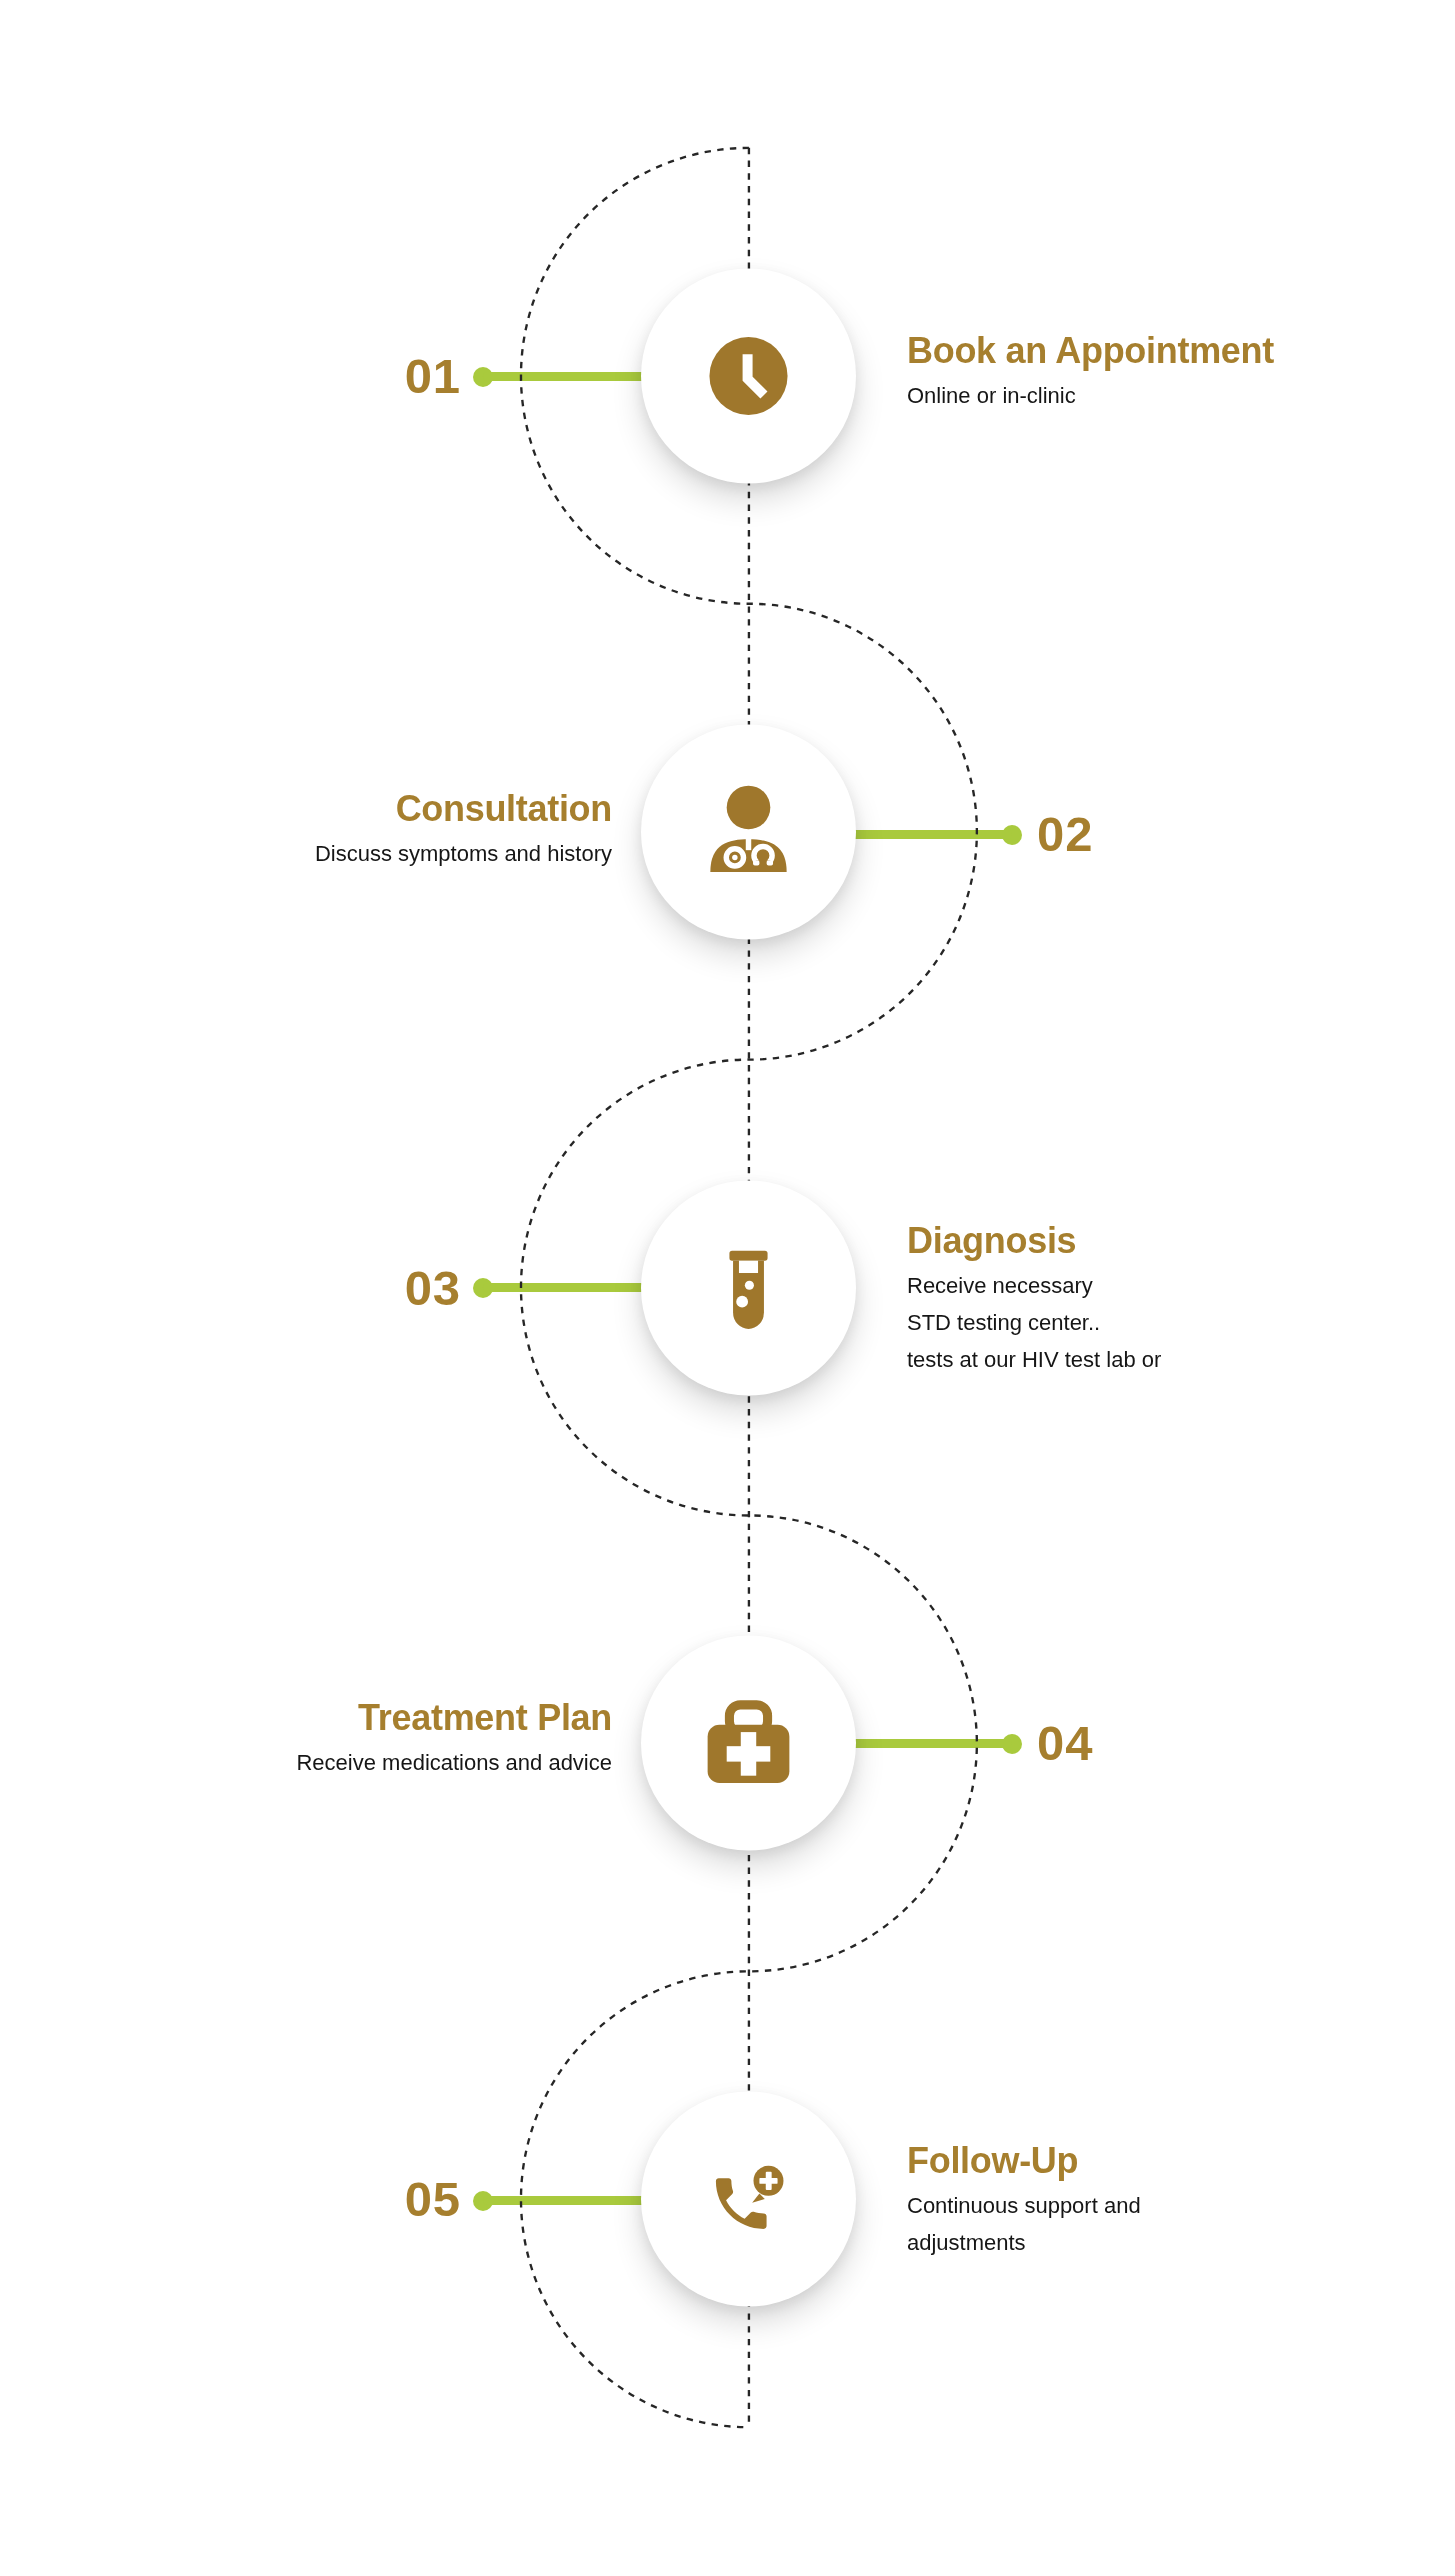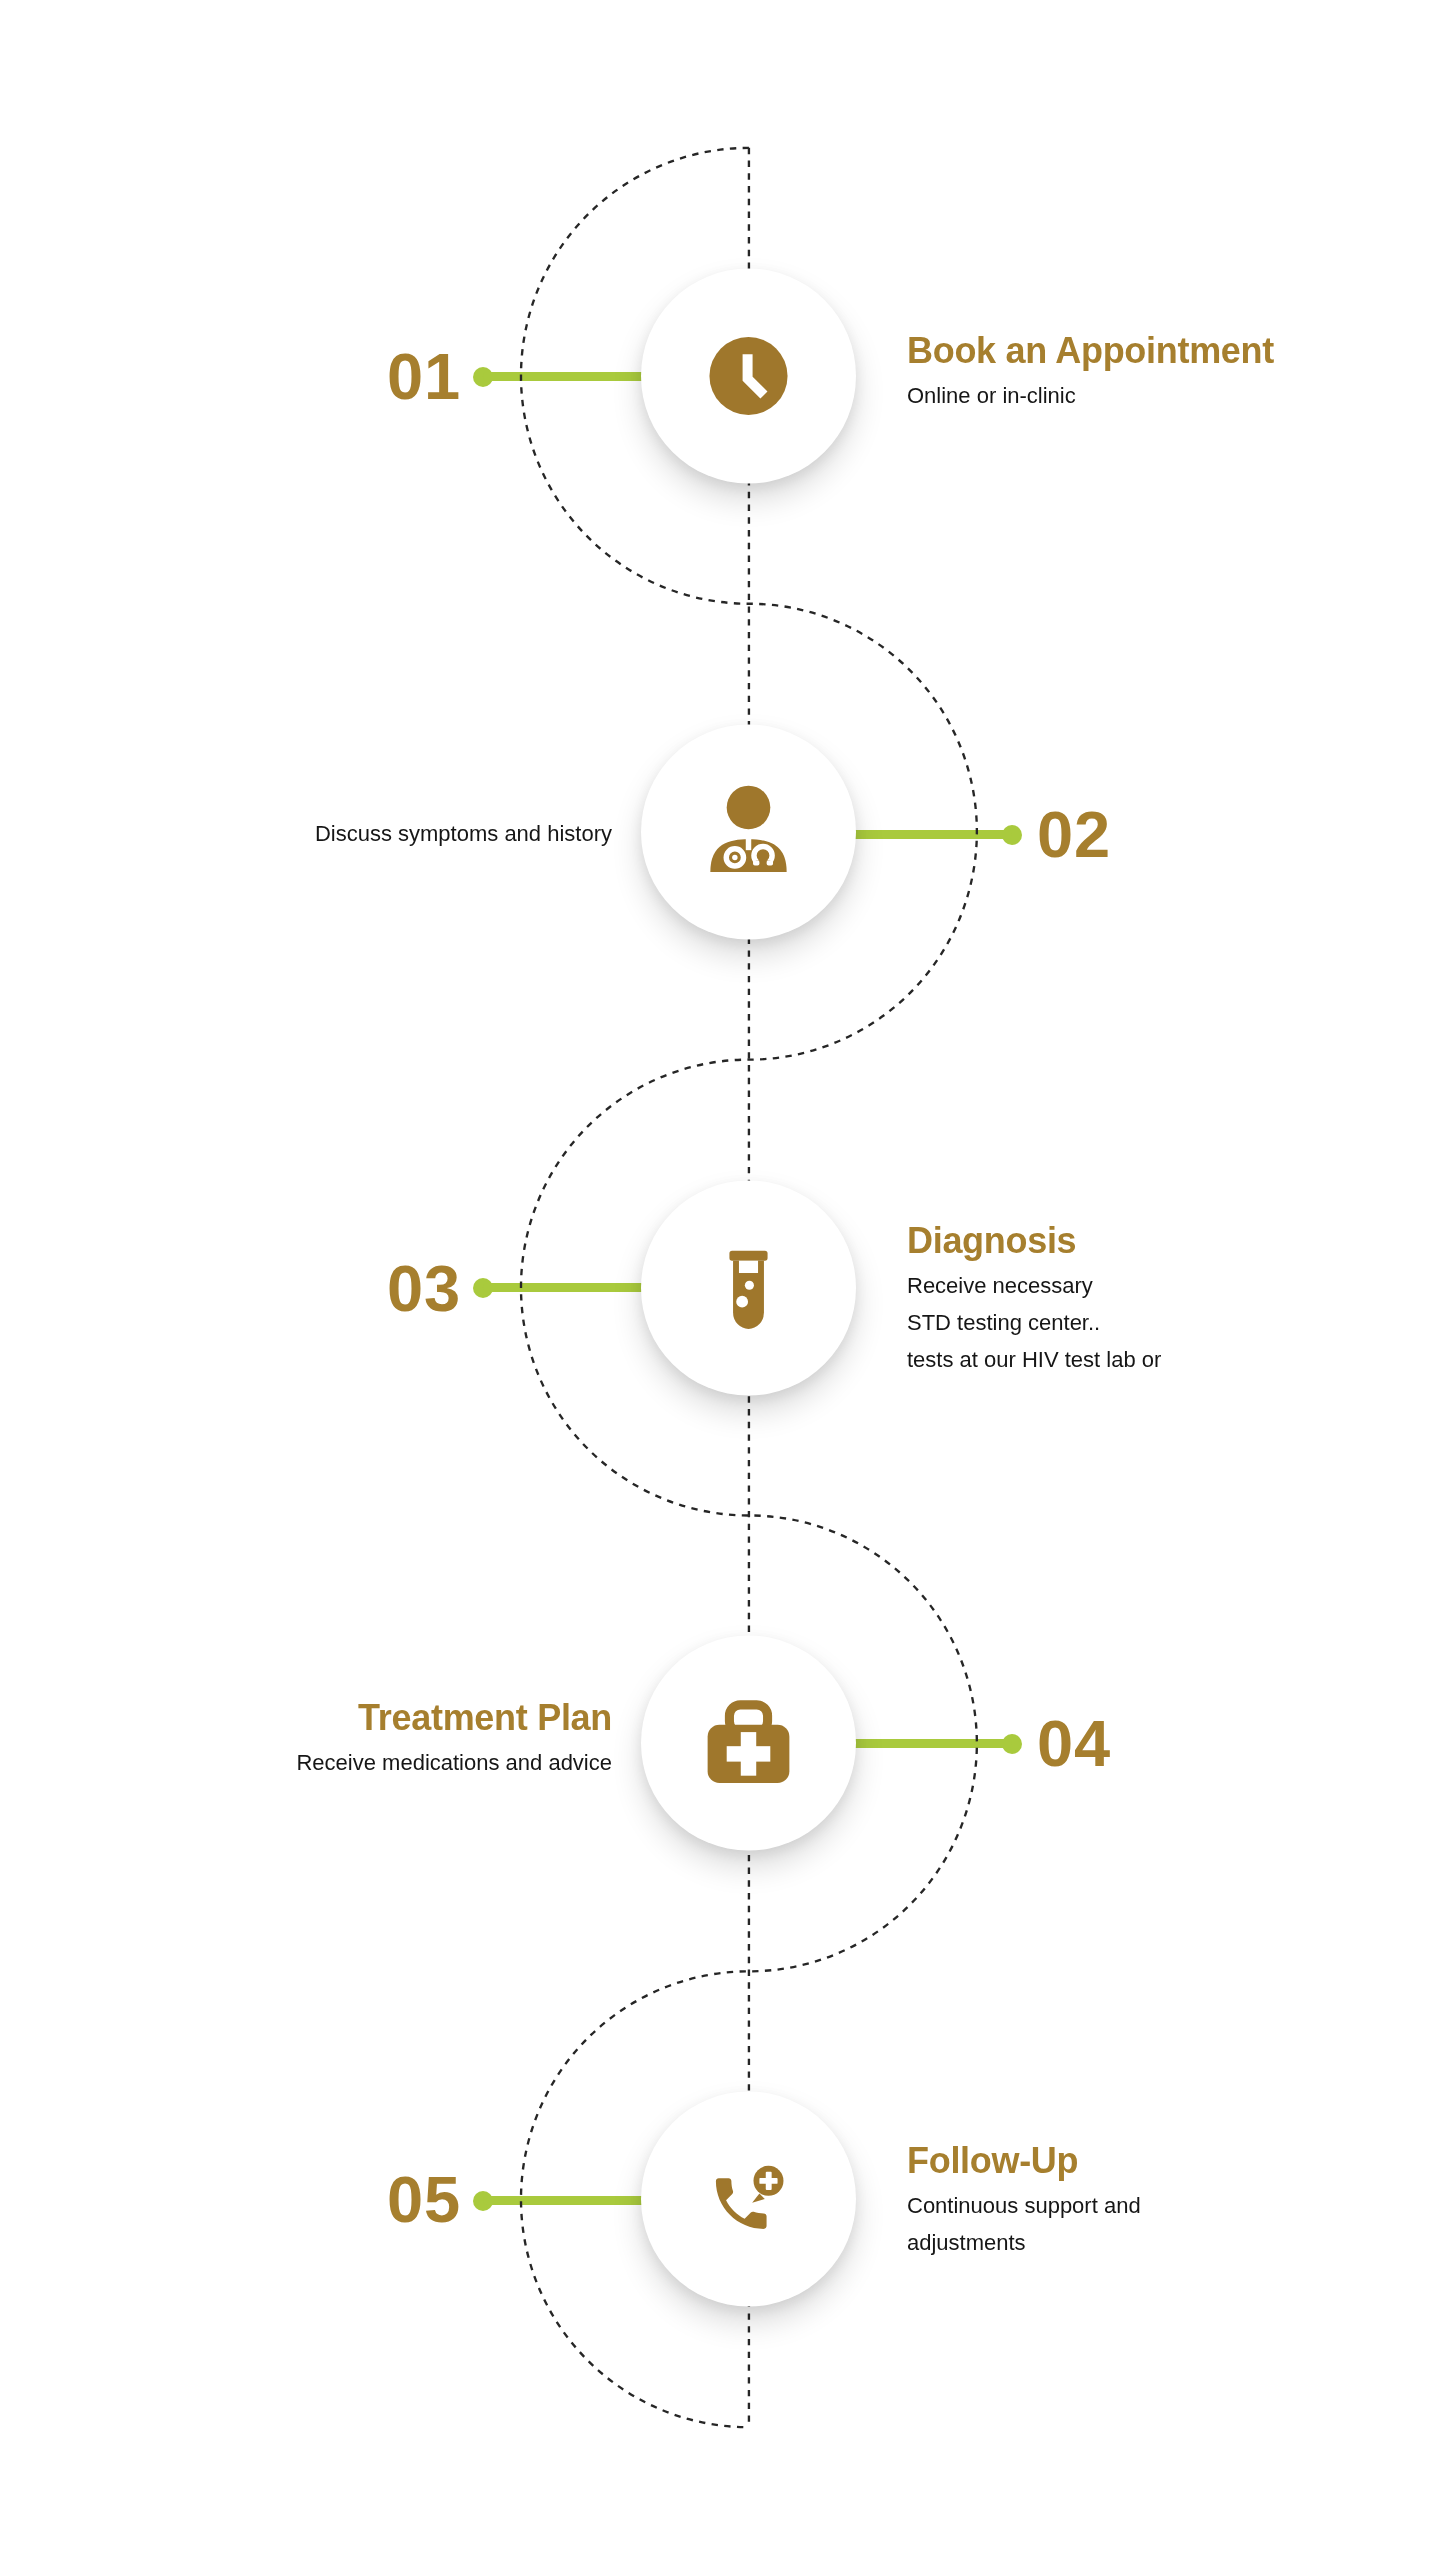--- a/index.html
+++ b/index.html
@@ -26,21 +26,21 @@
   .node{
     position:absolute;left:641px;width:215px;height:215px;border-radius:50%;
     background:#ffffff;z-index:3;transform:translateY(-50%);
     box-shadow:0 16.4px 31px rgba(0,0,0,0.14), 0 4.5px 12.7px rgba(0,0,0,0.08);
     display:flex;align-items:center;justify-content:center;
   }
   .node svg{display:block;}
 
   .num{
     position:absolute;z-index:4;transform:translateY(-50%);
-    font-size:65px;font-weight:700;color:var(--gold);letter-spacing:0.9px;line-height:1;
+    font-size:49px;font-weight:700;color:var(--gold);letter-spacing:0.9px;line-height:1;
   }
   .num.left{left:309px;width:152px;text-align:right;}
   .num.right{left:1037px;width:182px;text-align:left;}
 
   .textblock{position:absolute;z-index:4;transform:translateY(-50%);}
   .textblock.right{left:907px;width:455px;text-align:left;}
   .textblock.left{right:844px;width:564px;text-align:right;}
   .title{font-size:36px;font-weight:700;color:var(--gold);line-height:1.16;letter-spacing:-0.3px;}
   .subtitle{margin-top:5.5px;font-size:22px;line-height:37px;color:#161616;}
 </style>
@@ -92,20 +92,21 @@
         <rect x="-3" y="6" width="6" height="14" fill="#ffffff"></rect>
         <circle cx="-15" cy="28" r="9.5" fill="none" stroke="#ffffff" stroke-width="6"></circle>
         <circle cx="-15" cy="28" r="3" fill="#ffffff"></circle>
         <circle cx="16" cy="26" r="10" fill="none" stroke="#ffffff" stroke-width="6"></circle>
         <rect x="8" y="31" width="16" height="12" fill="#9f772c"></rect>
         <rect x="5" y="31" width="7" height="6" rx="2" fill="#ffffff"></rect>
         <rect x="20" y="31" width="7" height="6" rx="2" fill="#ffffff"></rect>
       </svg>
     </div>
     <div class="textblock left" style="top:830px">
+      <div class="title">Consultation</div>
       <div class="subtitle">
         <div>Discuss symptoms and history</div>
       </div>
     </div>
   </div>
 
   <div>
     <div class="num left" style="top:1288px">03</div>
     <div class="connector left" style="left:473px;width:223px;top:1288px">
       <span class="dot"></span>

